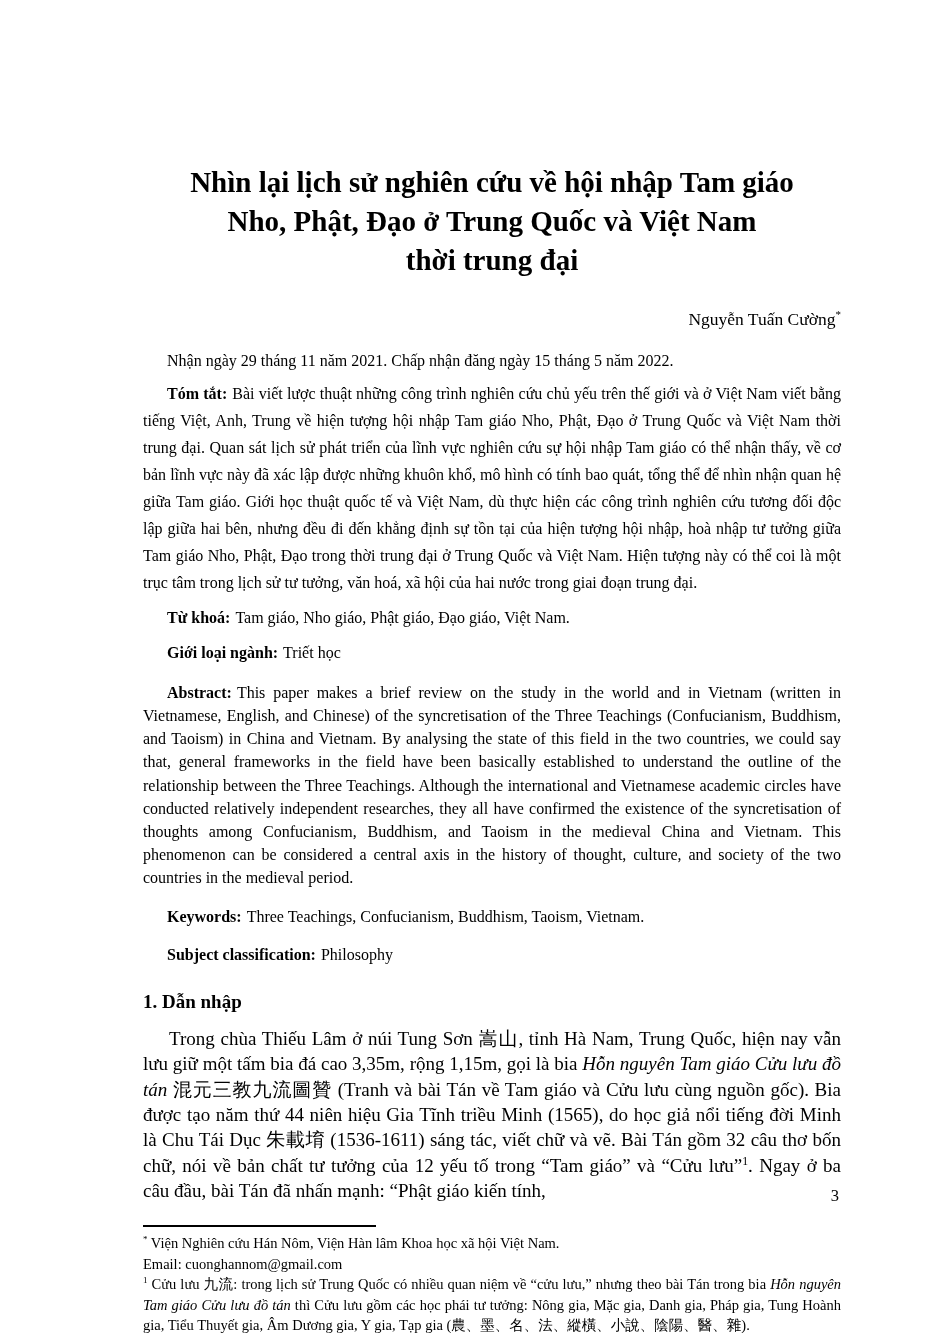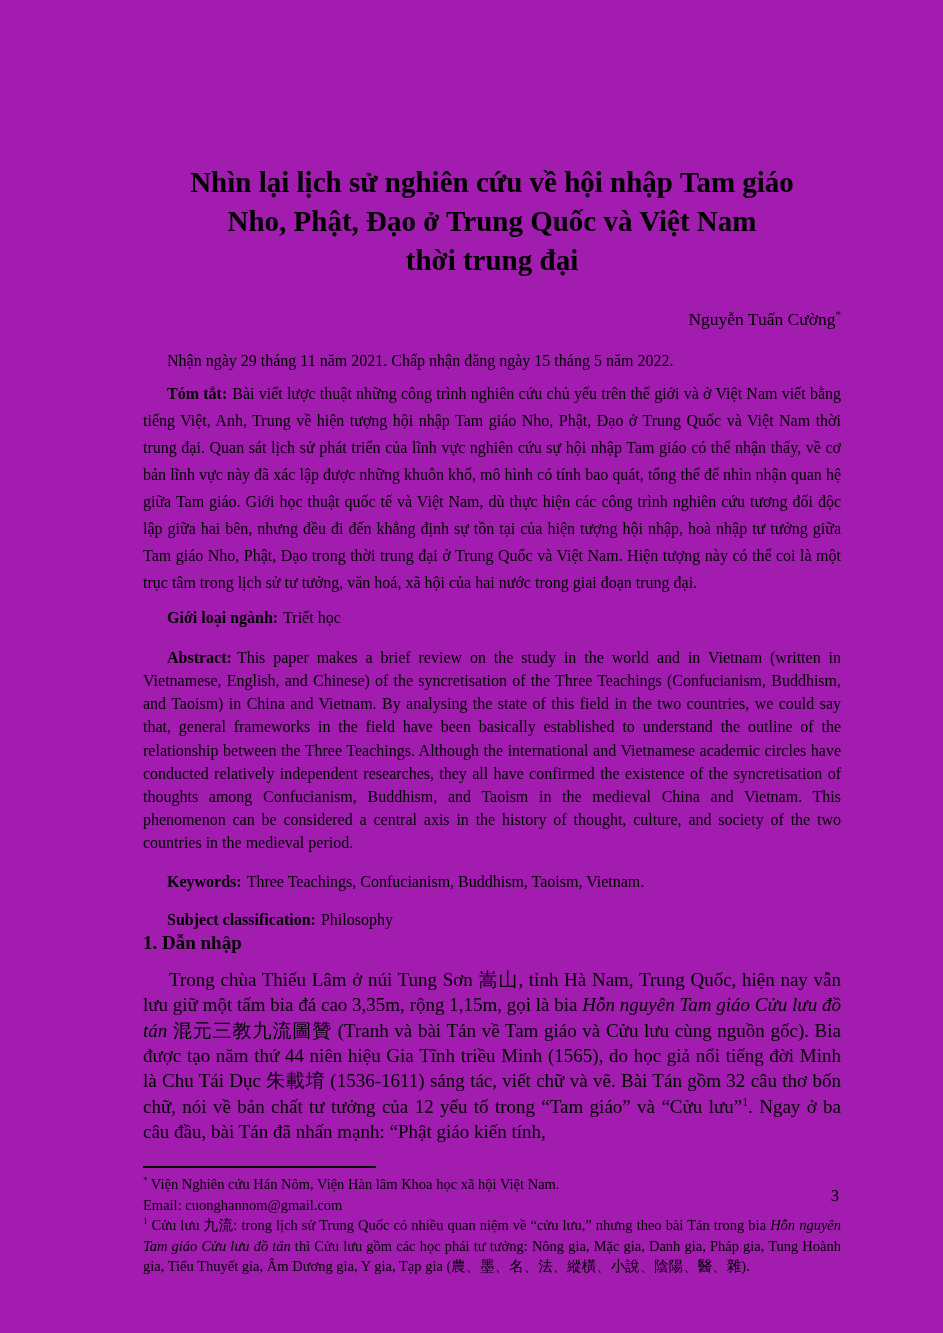--- a/index.html
+++ b/index.html
@@ -2,21 +2,21 @@
 <html lang="vi"><head>
 <meta charset="utf-8">
 <style>
   * { margin: 0; padding: 0; box-sizing: border-box; }
   html, body { background: #e8e8e8; }
   .page {
     position: relative;
     width: 943px;
     height: 1333px;
     margin: 0 auto;
-    background: #a21caf;
+    background: #ffffff;
     color: #000000;
     font-family: "Liberation Serif", "DejaVu Serif", serif;
     padding: 163px 102px 0 143px;
     overflow: hidden;
   }
   .title-block {
     text-align: center;
     font-weight: bold;
     font-size: 29px;
     line-height: 39px;
@@ -38,20 +38,21 @@
   .meta-para {
     margin-top: 8px;
     font-size: 16px;
     line-height: 27px;
     text-align: justify;
     text-indent: 24px;
   }
   .meta-para.en { line-height: 23.2px; margin-top: 15px; }
   .meta-para .lbl { font-weight: bold; margin-right: 5px; }
   .section-heading {
+    margin-top: 24px;
     font-weight: bold;
     font-size: 19px;
     line-height: 24px;
   }
   .body-para {
     margin-top: 12px;
     font-size: 19px;
     line-height: 25.3px;
     text-align: justify;
     text-indent: 26px;
@@ -94,20 +95,23 @@
   <div class="author-line">
     <span>Nguyễn Tuấn Cường</span><sup>*</sup>
   </div>
 
   <p class="dates-line">Nhận ngày 29 tháng 11 năm 2021. Chấp nhận đăng ngày 15 tháng 5 năm 2022.</p>
 
   <p class="meta-para">
     <span class="lbl">Tóm tắt:</span><span>Bài viết lược thuật những công trình nghiên cứu chủ yếu trên thế giới và ở Việt Nam viết bằng tiếng Việt, Anh, Trung về hiện tượng hội nhập Tam giáo Nho, Phật, Đạo ở Trung Quốc và Việt Nam thời trung đại. Quan sát lịch sử phát triển của lĩnh vực nghiên cứu sự hội nhập Tam giáo có thể nhận thấy, về cơ bản lĩnh vực này đã xác lập được những khuôn khổ, mô hình có tính bao quát, tổng thể để nhìn nhận quan hệ giữa Tam giáo. Giới học thuật quốc tế và Việt Nam, dù thực hiện các công trình nghiên cứu tương đối độc lập giữa hai bên, nhưng đều đi đến khẳng định sự tồn tại của hiện tượng hội nhập, hoà nhập tư tưởng giữa Tam giáo Nho, Phật, Đạo trong thời trung đại ở Trung Quốc và Việt Nam. Hiện tượng này có thể coi là một trục tâm trong lịch sử tư tưởng, văn hoá, xã hội của hai nước trong giai đoạn trung đại.</span>
   </p>
 
+  <p class="meta-para">
+    <span class="lbl">Từ khoá:</span><span>Tam giáo, Nho giáo, Phật giáo, Đạo giáo, Việt Nam.</span>
+  </p>
 
   <p class="meta-para">
     <span class="lbl">Giới loại ngành:</span><span>Triết học</span>
   </p>
 
   <p class="meta-para en">
     <span class="lbl">Abstract:</span><span>This paper makes a brief review on the study in the world and in Vietnam (written in Vietnamese, English, and Chinese) of the syncretisation of the Three Teachings (Confucianism, Buddhism, and Taoism) in China and Vietnam. By analysing the state of this field in the two countries, we could say that, general frameworks in the field have been basically established to understand the outline of the relationship between the Three Teachings. Although the international and Vietnamese academic circles have conducted relatively independent researches, they all have confirmed the existence of the syncretisation of thoughts among Confucianism, Buddhism, and Taoism in the medieval China and Vietnam. This phenomenon can be considered a central axis in the history of thought, culture, and society of the two countries in the medieval period.</span>
   </p>
 
   <p class="meta-para en">

